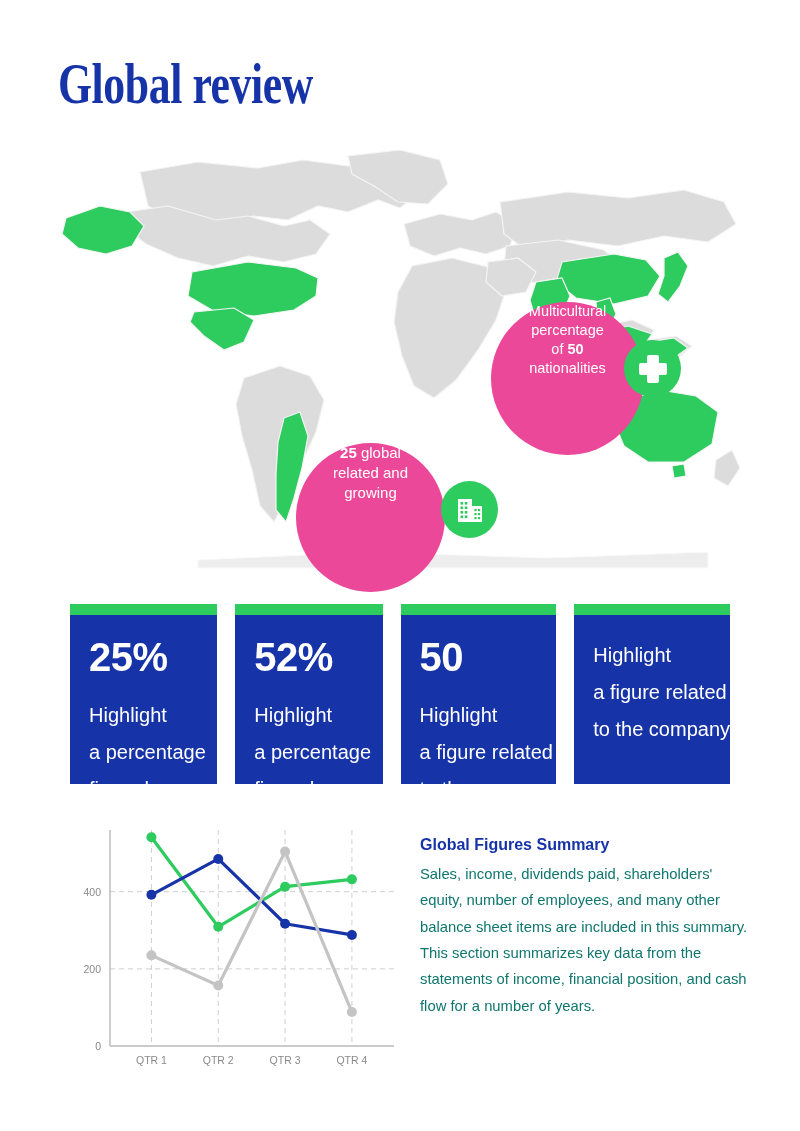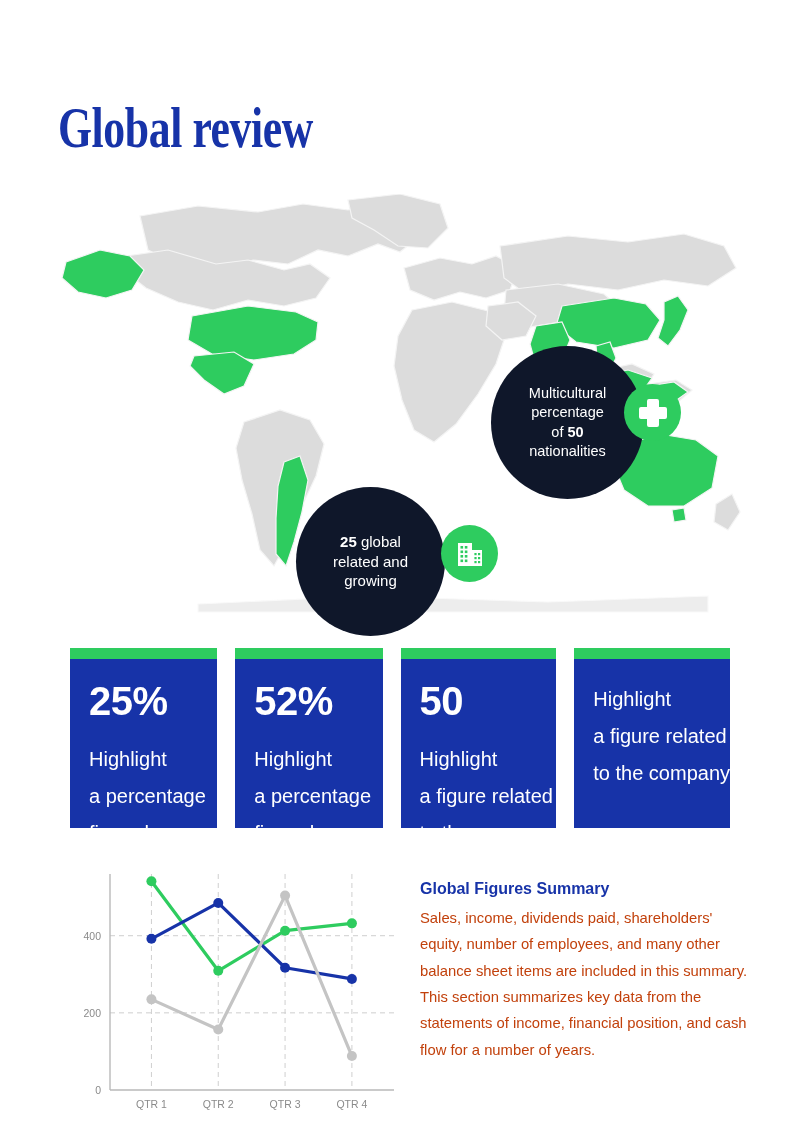--- a/index.html
+++ b/index.html
@@ -2,21 +2,21 @@
 <html><head>
 <meta charset="utf-8">
 <style>
   * { box-sizing: border-box; margin: 0; padding: 0; }
   html, body {
     width: 800px; height: 1131px;
     background: #ffffff;
     font-family: "Liberation Sans", sans-serif;
     overflow: hidden;
   }
-  .page { position: relative; width: 800px; height: 846px; background: #fff; margin-top: 44px; }
+  .page { position: relative; width: 800px; height: 846px; background: #fff; }
 
   
   .title {
     position: absolute; left: 58px; top: 52px;
     font-family: "Liberation Serif", serif;
     font-weight: bold;
     font-size: 56px;
     letter-spacing: -0.5px;
     color: #1733a8;
     transform: scaleX(0.78);
@@ -25,22 +25,22 @@
   }
 
   
   .map-wrap { position: absolute; left: 48px; top: 150px; width: 710px; height: 440px; }
   .map-svg { width: 100%; height: 100%; display: block; }
 
   
   .bubble {
     position: absolute;
     border-radius: 50%;
-    background: #0f172a;
-    display: flex; align-items: center; justify-content: center;
+    background: #ec4899;
+    display: flex; justify-content: center;
     text-align: center;
     color: #ffffff;
     line-height: 1.32;
   }
   .bubble-text { padding: 0 18px; }
   .bubble b { font-weight: bold; }
   #bubble-workforce {
     left: 443px; top: 152px; width: 153px; height: 153px;
     font-size: 14.5px;
   }
@@ -79,21 +79,21 @@
   .chart-block { position: absolute; left: 62px; top: 820px; width: 340px; height: 250px; }
   .chart-svg { width: 340px; height: 250px; display: block; }
   .tick-label  { font-family: "Liberation Sans", sans-serif; font-size: 10.5px; fill: #8a8a8a; }
 
   
   .summary { position: absolute; left: 420px; top: 836px; width: 330px; }
   .summary-title {
     font-size: 16px; font-weight: bold; 
     color: #1733a8; margin-bottom: 7px;
   }
-  .summary-body { font-size: 14.8px; line-height: 1.78; color: #c2410c; font-weight: 300; }
+  .summary-body { font-size: 14.8px; line-height: 1.78; color: #0f766e; font-weight: 300; }
 </style>
 </head>
 <body>
 
 <div class="page">
 
   <div class="title">Global review</div>
 
   <div class="map-wrap">
     <svg class="map-svg" viewBox="0 0 710 440" preserveAspectRatio="xMidYMid meet">

